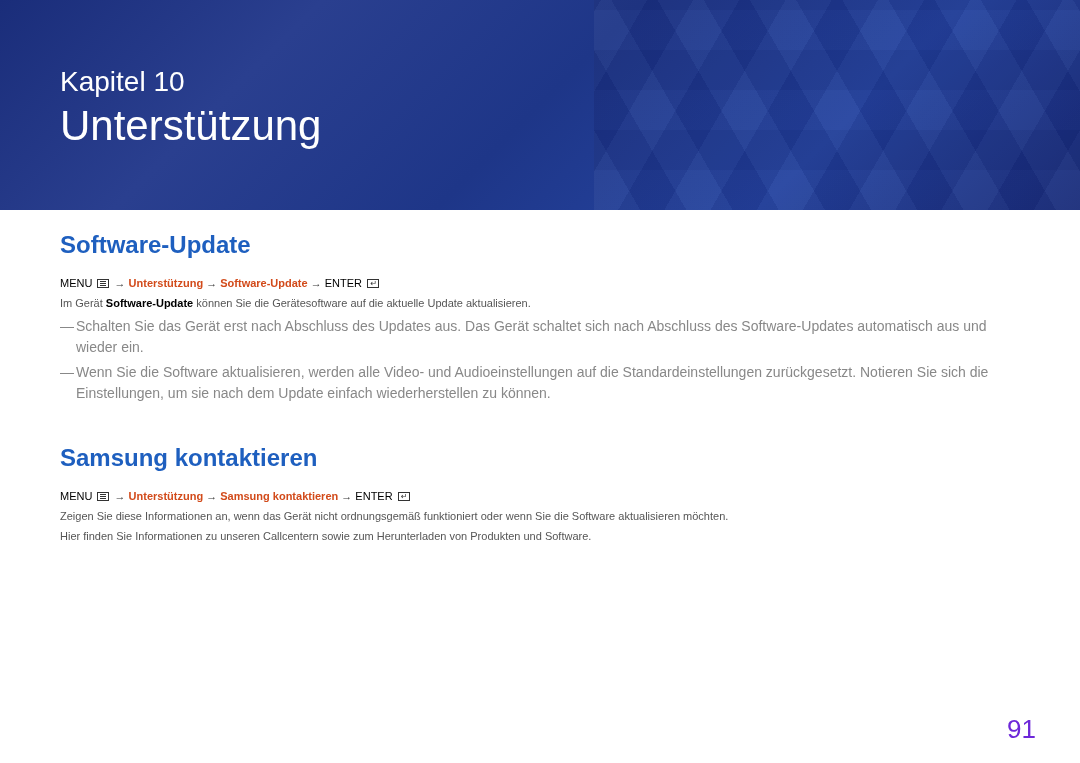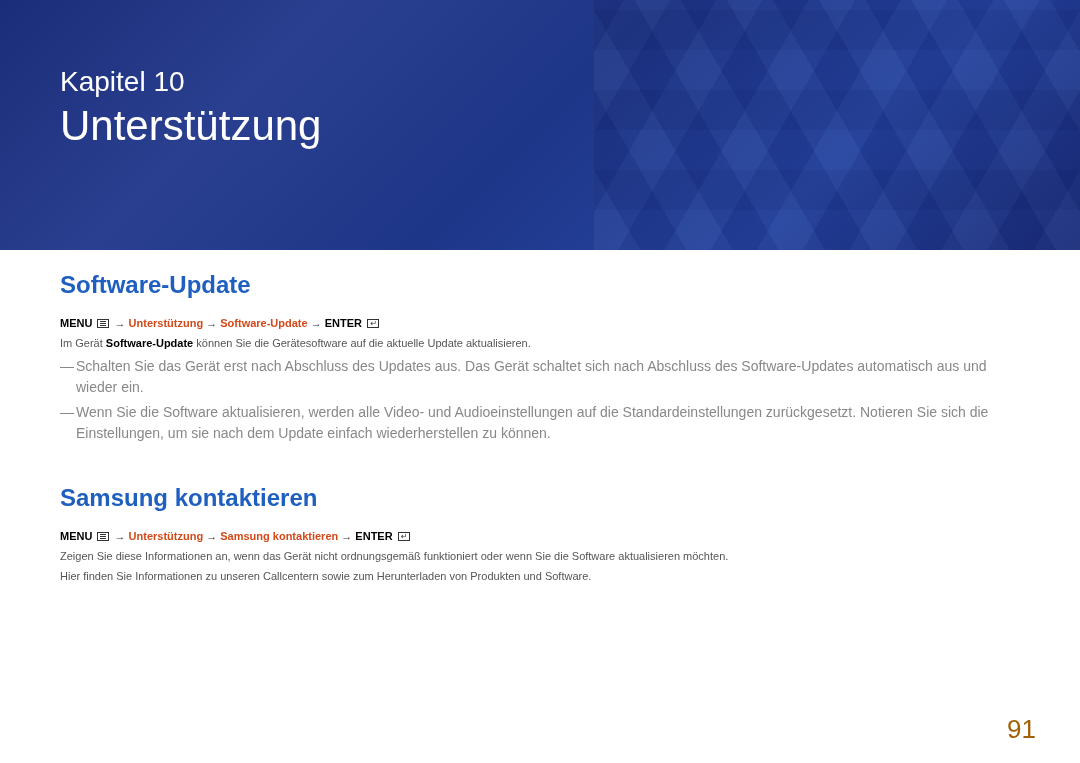--- a/index.html
+++ b/index.html
@@ -6,21 +6,21 @@
   body {
     font-family: "Segoe UI", Arial, sans-serif;
     background: #fff;
     width: 1080px;
     height: 763px;
     position: relative;
     overflow: hidden;
   }
   .header-banner {
     width: 100%;
-    height: 250px;
+    height: 210px;
     background: linear-gradient(135deg, #1a2d7a 0%, #2a3f8f 25%, #1e3688 50%, #2544a0 75%, #1a2d7a 100%);
     position: relative;
     overflow: hidden;
     padding: 38px 60px 0 60px;
   }
   
   .cube-pattern {
     position: absolute;
     top: 0; right: 0;
     width: 45%;
@@ -54,21 +54,21 @@
     color: #1e5fbf;
     font-size: 24px;
     font-weight: 700;
     margin-bottom: 18px;
   }
   .nav-path {
     font-size: 11px;
     color: #333;
     margin-bottom: 6px;
   }
-  .nav-path .bold { font-weight: 700; color: #000; }
+  .nav-path .bold { font-weight: 400; color: #000; }
   .nav-path .orange { font-weight: 700; color: #d24a1a; }
   .nav-path .icon-box {
     display: inline-block;
     width: 12px;
     height: 9px;
     border: 1px solid #333;
     position: relative;
     top: 1px;
     margin: 0 2px;
   }
@@ -114,21 +114,21 @@
     color: #888;
   }
   .note-line .orange { font-weight: 700; color: #d24a1a; }
   .note-line .bold { font-weight: 700; color: #333; }
   .section-block { margin-bottom: 40px; }
   .page-number {
     position: absolute;
     bottom: 18px;
     right: 44px;
     font-size: 26px;
-    color: #a16207;
+    color: #6d28d9;
     font-weight: 300;
   }
 </style>
 </head>
 <body>
 
 <div class="header-banner">
   <div class="cube-pattern"></div>
   <div class="chapter-label">Kapitel 10</div>
   <div class="chapter-title">Unterstützung</div>

